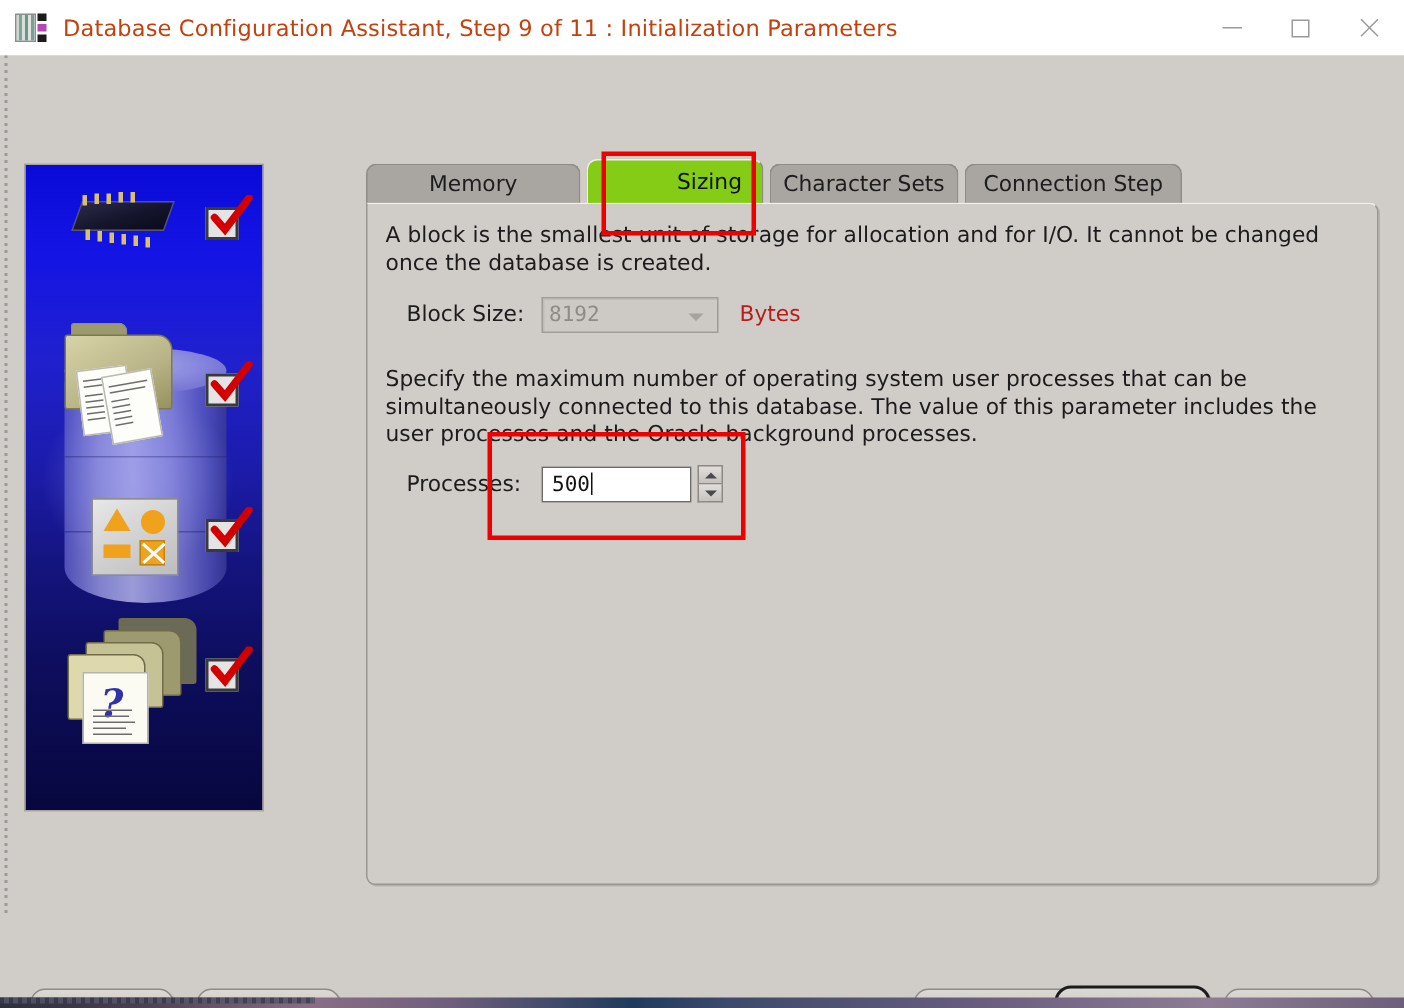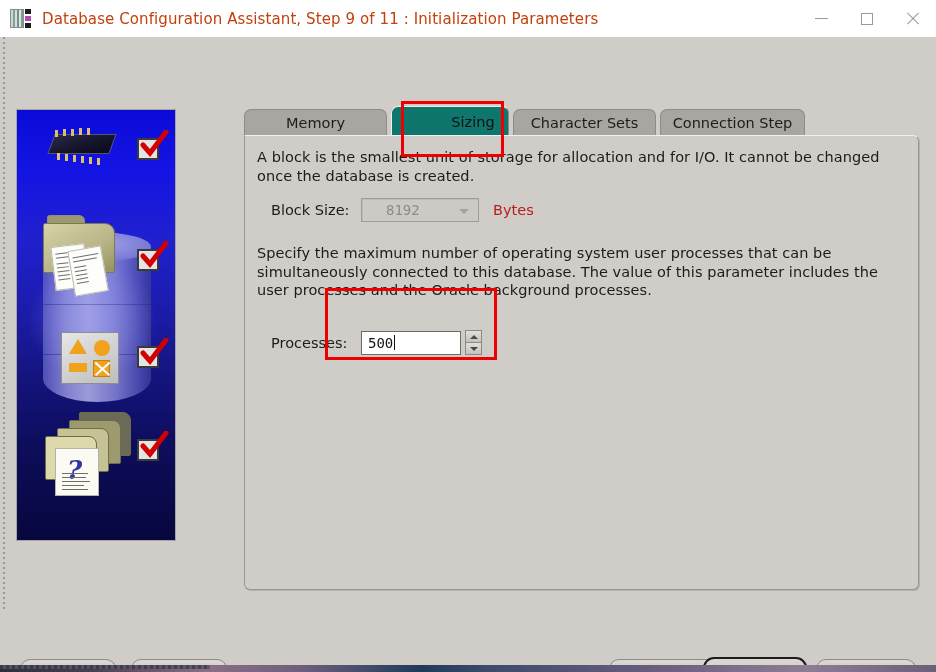--- a/index.html
+++ b/index.html
@@ -196,28 +196,28 @@
   }
   .tab{
     height:27px;display:flex;align-items:center;justify-content:center;
     font-size:14.5px;color:#1d1d1d;
     background:#a9a5a1;
     border:1px solid #8f8b87;border-bottom:none;
     border-radius:7px 7px 0 0;box-sizing:border-box;
     margin-right:4px;
   }
   .tab.selected{
-    background:#0f766e;height:30px;
+    background:#84cc16;height:30px;
     border-color:#f0eeec #8f8b87 #d0ccc8 #f0eeec;
     color:#111;
     padding-left:46px;
   }
   #tab-memory{width:143px;}
   #tab-sizing{width:118px;}
-  #tab-charsets{width:143px;}
+  #tab-charsets{width:126px;}
   #tab-connmode{width:145px;margin-right:0;}
 
   
   #content-panel{
     position:absolute;left:244px;top:98px;width:675px;height:455px;
     background:#d0ccc8;
     border:1px solid #9a9692;
     border-top-color:#f2f0ee;
     border-radius:0 6px 6px 6px;
     box-sizing:border-box;
@@ -235,31 +235,31 @@
 
   #blocksize-row{left:26px;top:62px;justify-content:flex-end;}
   #blocksize-label{width:84px;}
   #blocksize-combo{
     width:118px;height:24px;margin-left:6px;
     background:#cdc9c5;border:1px solid #a09c98;box-sizing:border-box;
     display:flex;align-items:center;position:relative;
     box-shadow:inset 1px 1px 0 #bfbbb7;
   }
   #blocksize-value{
-    font-size:14px;color:#8f8b87;padding-left:24px;
+    font-size:14px;color:#8f8b87;padding-left:4px;
     font-family:"DejaVu Sans Mono","Liberation Mono",monospace;
   }
   #blocksize-arrow{
     position:absolute;right:9px;top:10px;width:0;height:0;
     border-left:5px solid transparent;border-right:5px solid transparent;
     border-top:5px solid #a6a29e;
   }
   #blocksize-units{margin-left:14px;font-size:14.5px;color:#b91c1c;}
 
-  #processes-row{left:26px;top:174px;margin-top:20px;}
+  #processes-row{left:26px;top:174px;}
   #processes-label{width:84px;}
   #processes-field{
     width:100px;height:24px;margin-left:6px;
     background:#ffffff;border:1px solid #6e6a66;box-sizing:border-box;
     display:flex;align-items:center;position:relative;
   }
   #processes-value{
     font-size:14px;color:#111;padding-left:6px;
     font-family:"DejaVu Sans Mono","Liberation Mono",monospace;
   }

